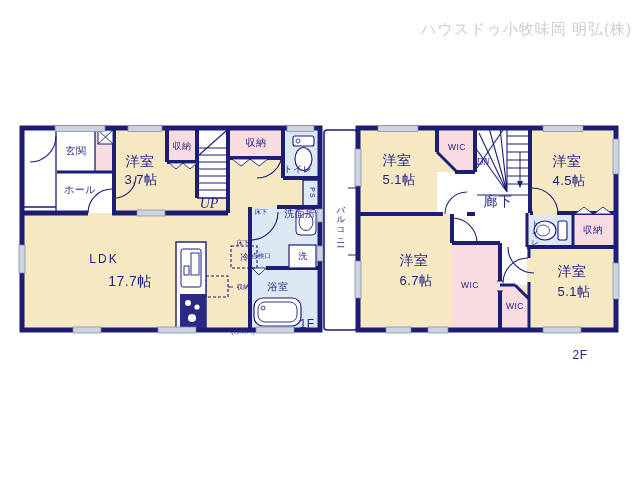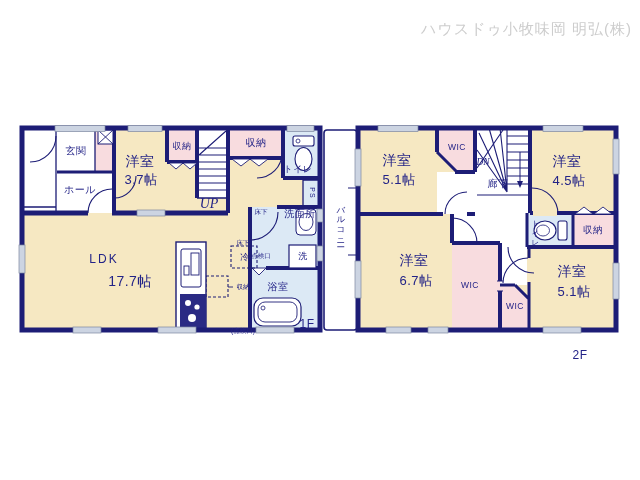--- a/index.html
+++ b/index.html
@@ -225,21 +225,21 @@
   </div>
   <div class="lbl" style="left:104px;top:260px;font-size:12px;letter-spacing:2px;">LDK</div>
   <div class="lbl" style="left:106px;top:281px;font-size:14px;margin-left:24px;">17.7帖</div>
   <div class="lbl" style="left:307px;top:325px;font-size:12px;">1F</div>
 
   <div class="lbl vert" style="left:341px;top:222px;font-size:8.5px;">バルコニー</div>
   <div class="lbl" style="left:397px;top:160px;font-size:14px;">洋室</div>
   <div class="lbl" style="left:399px;top:180px;font-size:13px;">5.1帖</div>
   <div class="lbl" style="left:457px;top:148px;font-size:8.5px;">WIC</div>
   <div class="lbl italic" style="left:483px;top:162px;font-size:9.5px;">DN</div>
-  <div class="lbl" style="left:498px;top:184px;font-size:10px;">廊下</div>
+  <div class="lbl" style="left:498px;top:201px;font-size:14px;">廊下</div>
   <div class="lbl" style="left:567px;top:161px;font-size:14px;">洋室</div>
   <div class="lbl" style="left:569px;top:181px;font-size:13px;">4.5帖</div>
   <div class="lbl vert" style="left:535px;top:229px;font-size:7.5px;">トイレ</div>
   <div class="lbl" style="left:593px;top:230px;font-size:9.5px;">収納</div>
   <div class="lbl" style="left:414px;top:260px;font-size:14px;">洋室</div>
   <div class="lbl" style="left:416px;top:281px;font-size:13px;">6.7帖</div>
   <div class="lbl" style="left:470px;top:286px;font-size:8.5px;">WIC</div>
   <div class="lbl" style="left:515px;top:307px;font-size:8.5px;">WIC</div>
   <div class="lbl" style="left:572px;top:271px;font-size:14px;">洋室</div>
   <div class="lbl" style="left:574px;top:292px;font-size:13px;">5.1帖</div>

